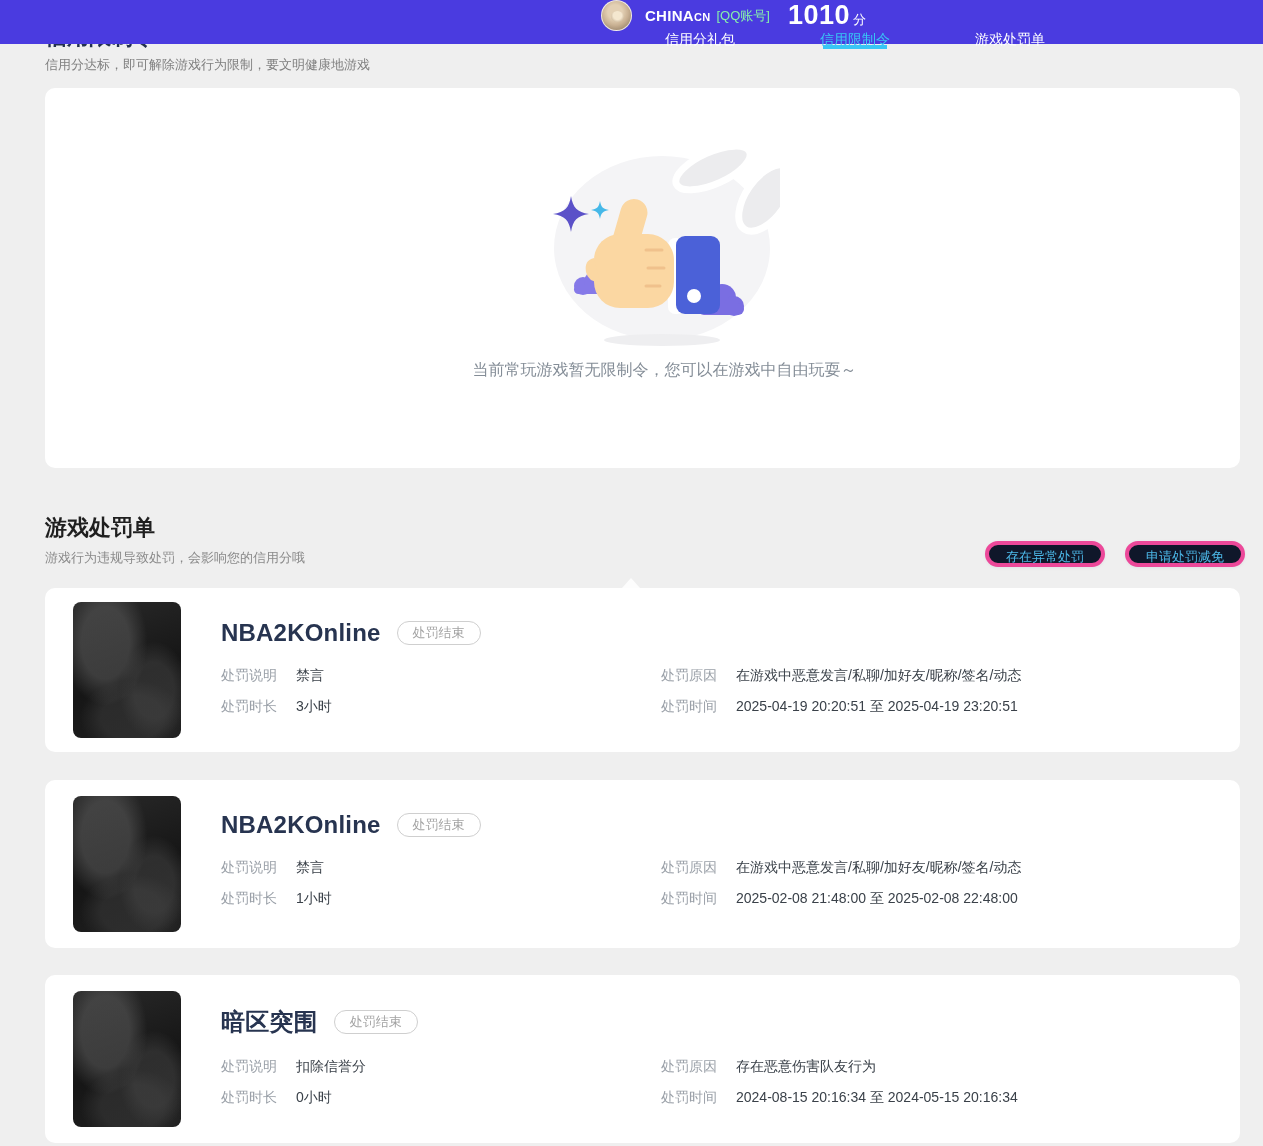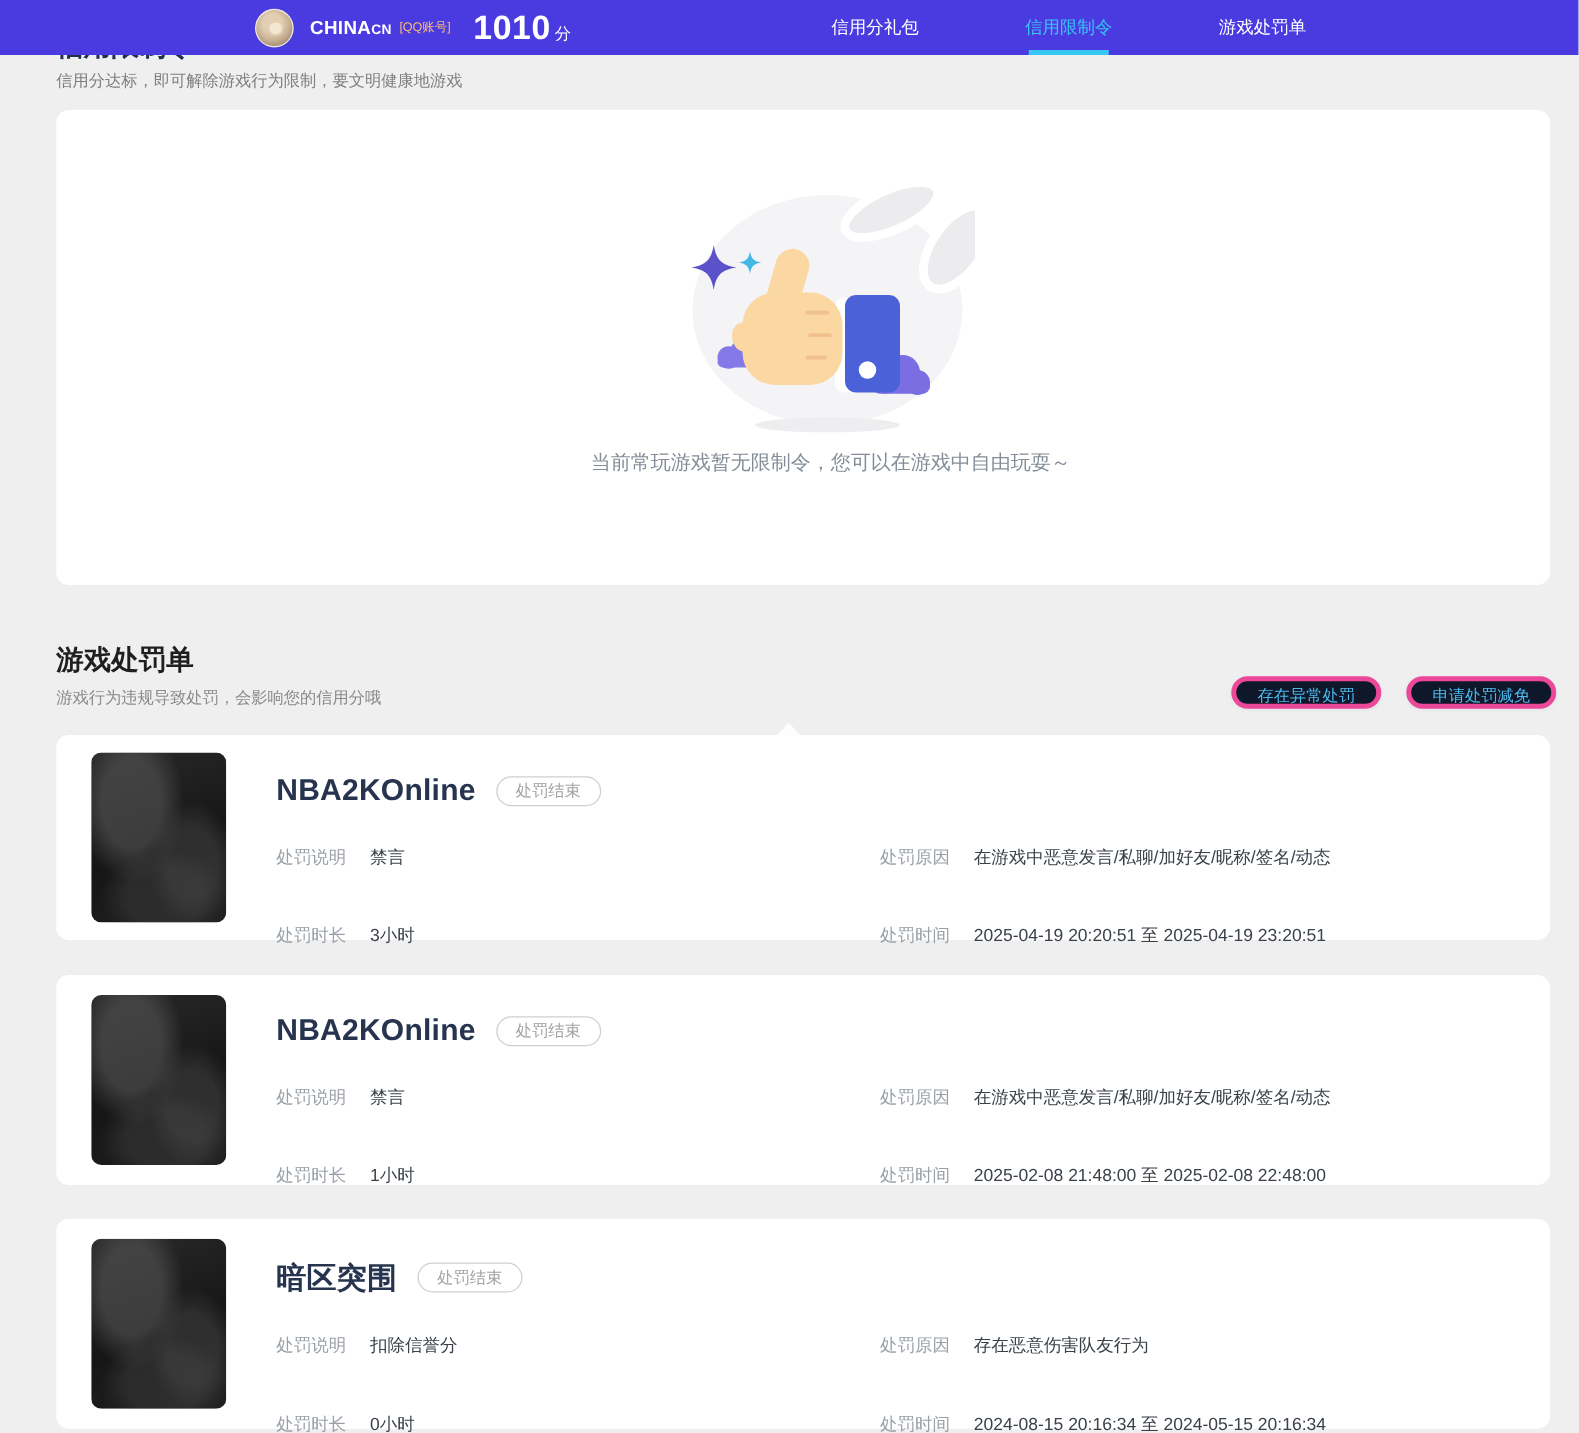--- a/index.html
+++ b/index.html
@@ -1,30 +1,30 @@
 <!DOCTYPE html>
 <html><head>
 <meta charset="utf-8">
 <style>
   * { margin:0; padding:0; box-sizing:border-box; }
   body { font-family:"Liberation Sans","DejaVu Sans",sans-serif; background:#efefef; }
   .page { position:relative; width:1263px; height:1146px; background:#efefef; overflow:hidden; }
 
   
   .navbar { position:absolute; top:0; left:0; width:100%; height:44px;
-            background:#4a3be0; z-index:20; display:flex; align-items:center; }
+            background:#4a3be0; z-index:20; display:flex; align-items:center;flex-direction:column; }
   .nav-user { display:flex; align-items:center; margin-left:204px; }
   .avatar { width:31px; height:31px; border-radius:50%; border:1px solid rgba(255,255,255,.75);
             background:radial-gradient(circle at 45% 38%, #e3d0b4 0 30%, #c9b193 55%, #7d6a52 100%);
             position:relative; overflow:hidden; flex:0 0 auto; }
   .avatar::after { content:""; position:absolute; left:9px; top:10px; width:13px; height:11px;
             border-radius:50%; background:radial-gradient(circle at 50% 40%, #f4e7cf 0 45%, #b49b7c 100%); }
   .uname { color:#fff; font-size:15px; font-weight:bold; margin-left:13px; letter-spacing:.3px; }
   .uname .suffix { font-size:11px; text-transform:uppercase; }
-  .uacct { color:#fdba74; font-size:10px; margin-left:6px; }
+  .uacct { color:#86efac; font-size:13px; margin-left:6px; }
   .uscore { color:#fff; margin-left:18px; display:flex; align-items:baseline; }
   .uscore .num { font-size:27px; font-weight:bold; letter-spacing:.5px; }
   .uscore .unit { font-size:13px; margin-left:3px; }
   .nav-tabs { display:flex; margin-left:auto; margin-right:218px; gap:85px; height:100%; }
   .nav-tab { position:relative; color:#ffffff; font-size:14px; display:flex; align-items:center;
              height:100%; cursor:pointer; }
   .nav-tab.active { color:#38c6f5; }
   .nav-tab.active::after { content:""; position:absolute; left:50%; transform:translateX(-50%);
              bottom:0; width:64px; height:4px; background:#38c6f5; }
 
@@ -63,21 +63,21 @@
              radial-gradient(ellipse 60px 90px at 30% 30%, rgba(90,90,90,.55) 0 40%, transparent 70%),
              radial-gradient(ellipse 50px 70px at 75% 65%, rgba(70,70,70,.5) 0 40%, transparent 70%),
              radial-gradient(ellipse 70px 50px at 55% 85%, rgba(55,55,55,.6) 0 45%, transparent 75%),
              linear-gradient(160deg, #2a2a2a 0%, #161616 55%, #202020 100%); }
   .pbody { margin-left:40px; padding-top:16px; flex:1; }
   .ptitle-row { display:flex; align-items:center; }
   .ptitle { font-size:24px; font-weight:bold; color:#273450; letter-spacing:.2px; }
   .badge { margin-left:16px; font-size:13px; color:#a3a3a3; border:1px solid #cfcfcf;
            border-radius:14px; padding:3px 15px; line-height:16px; }
   .pgrid { display:grid; grid-template-columns:440px 1fr; grid-auto-rows:auto;
-           margin-top:28px; row-gap:11px;gap:43px; }
+           margin-top:18px; row-gap:11px; }
   .prow { display:flex; font-size:14px; line-height:20px; }
   .plabel { color:#9aa0a8; width:60px; flex:0 0 auto; margin-right:15px; }
   .pval { color:#3a4149; }
 </style>
 </head>
 <body>
 
 <div class="page">
 
   <header class="navbar">

